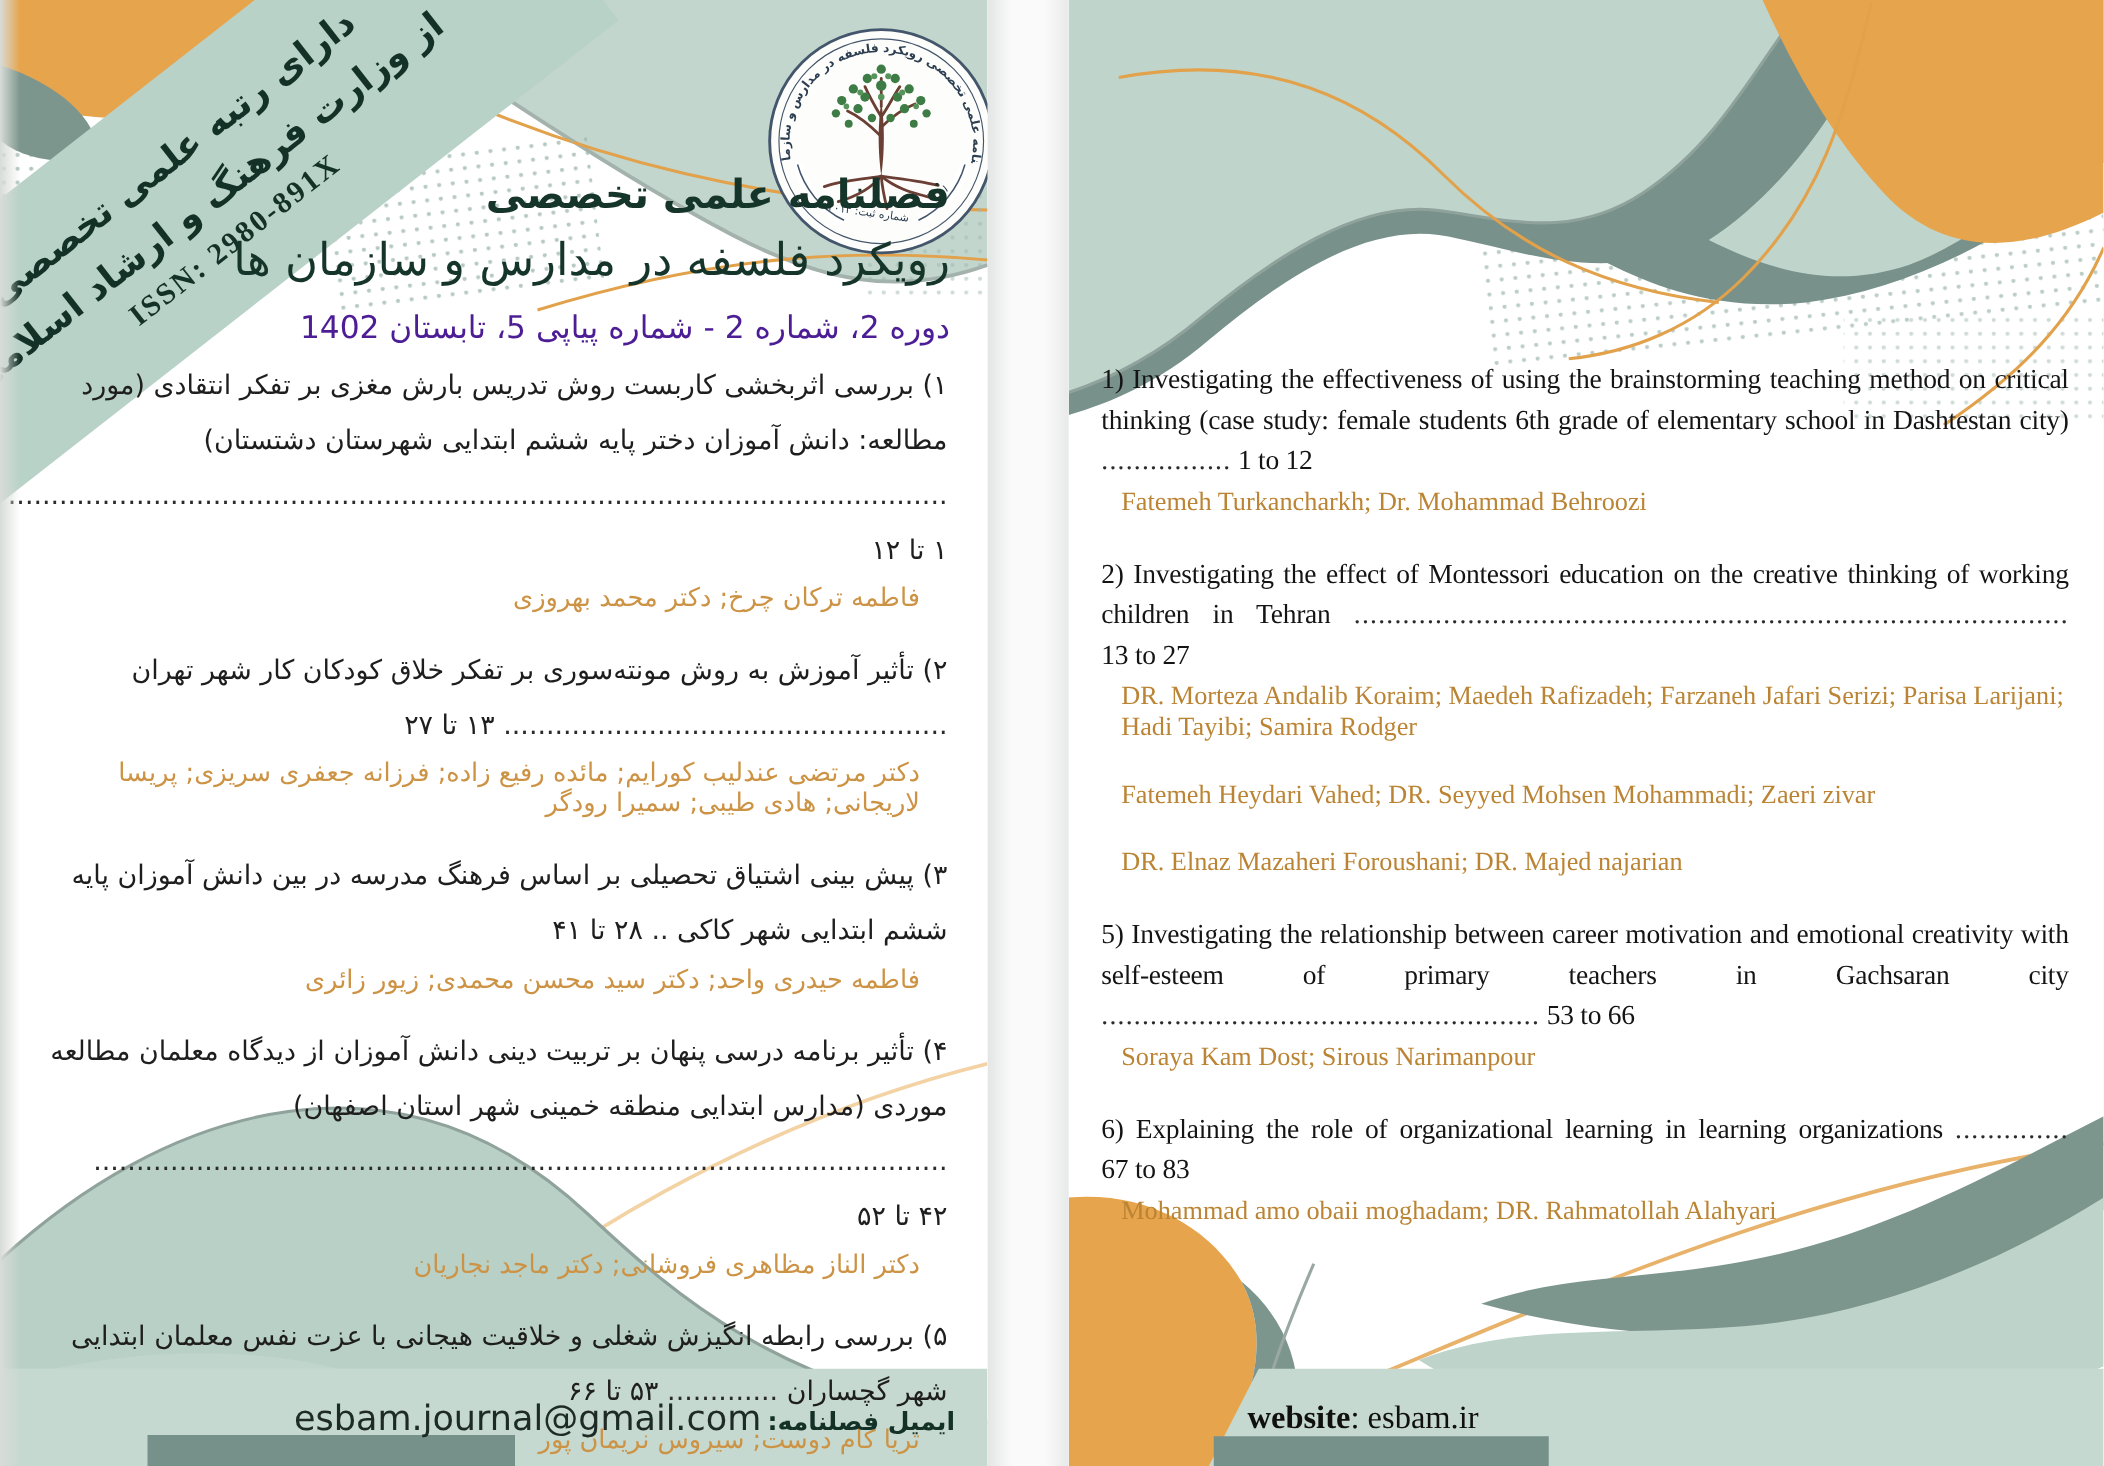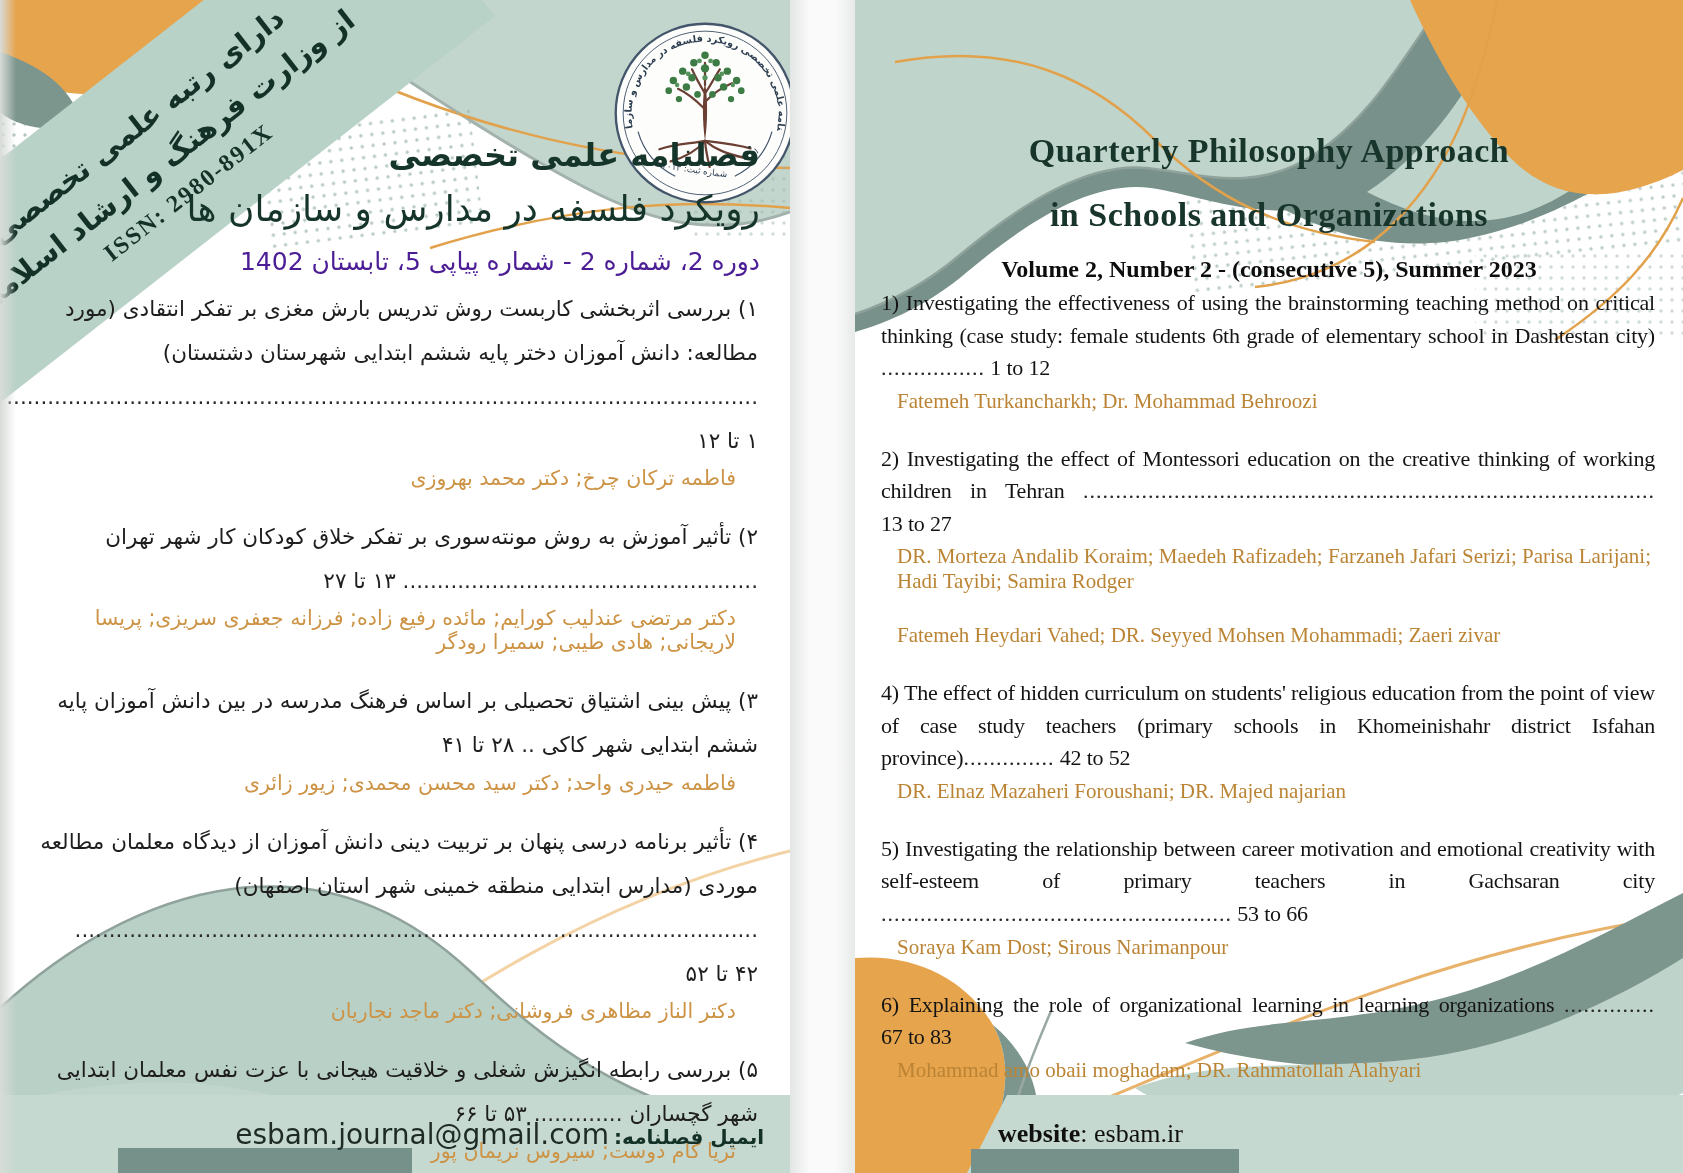--- a/index.html
+++ b/index.html
@@ -228,40 +228,34 @@
       <path d="M240,250 C420,175 600,95 828,62" fill="none" stroke="#e8b26b" stroke-width="3"></path>
       <path d="M828,40 C740,85 660,130 560,152 C470,172 400,165 330,190 C420,215 520,222 610,205 C700,188 780,140 828,115 Z" fill="#7d968d"></path>
       <path d="M828,105 C740,160 640,200 540,208 C440,216 360,205 280,235 C360,285 480,305 600,295 C700,287 780,260 828,240 Z" fill="#bed4cb"></path>
       <path d="M0,105 C62,100 112,128 138,172 C160,212 152,262 118,320 L0,320 Z" fill="#e6a44d"></path>
       <path d="M118,320 C152,262 160,212 138,172 C172,200 188,240 182,280 C178,300 162,314 140,320 Z" fill="#7d968d"></path>
       <path d="M196,158 C172,214 152,268 144,320" fill="none" stroke="#9aa8a2" stroke-width="2.5"></path>
       <path d="M152,242 H828 V320 H112 Z" fill="#c6d9d0"></path>
       <rect x="116" y="296" width="268" height="24" fill="#76908a"></rect>
     </svg>
 
-    <div class="en-titleblock">
-      <div class="en-t1">Quarterly Philosophy Approach</div>
-      <div class="en-t2">in Schools and Organizations</div>
-      <div class="en-issue">Volume 2, Number 2 - (consecutive 5), Summer 2023</div>
-    </div>
 
     <div class="en-toc">
       <div class="en-item">
         <div class="ttl"><span>1) Investigating the effectiveness of using the brainstorming teaching method on critical thinking (case study: female students 6th grade of elementary school in Dashtestan city) </span><span class="leader">................</span> <span class="pgs">1 to 12</span></div>
         <div class="aut">Fatemeh Turkancharkh; Dr. Mohammad Behroozi</div>
       </div>
       <div class="en-item">
         <div class="ttl"><span>2) Investigating the effect of Montessori education on the creative thinking of working children in Tehran </span><span class="leader">........................................................................................</span> <span class="pgs">13 to 27</span></div>
         <div class="aut">DR. Morteza Andalib Koraim;  Maedeh Rafizadeh; Farzaneh Jafari Serizi; Parisa Larijani; Hadi Tayibi; Samira Rodger</div>
       </div>
       <div class="en-item">
         <div class="aut">Fatemeh Heydari Vahed; DR. Seyyed Mohsen Mohammadi; Zaeri zivar</div>
       </div>
       <div class="en-item">
-        <div class="ttl"><span>4) The effect of hidden curriculum on students' religious education from the point of view of case study teachers (primary schools in Khomeinishahr district Isfahan province)</span><span class="leader">..............</span> <span class="pgs">42 to 52</span></div>
         <div class="aut">DR. Elnaz Mazaheri Foroushani; DR. Majed najarian</div>
       </div>
       <div class="en-item">
         <div class="ttl"><span>5) Investigating the relationship between career motivation and emotional creativity with self-esteem of primary teachers in Gachsaran city </span><span class="leader">......................................................</span> <span class="pgs">53 to 66</span></div>
         <div class="aut">Soraya Kam Dost; Sirous Narimanpour</div>
       </div>
       <div class="en-item">
         <div class="ttl"><span>6) Explaining the role of organizational learning in learning organizations </span><span class="leader">..............</span> <span class="pgs">67 to 83</span></div>
         <div class="aut">Mohammad amo obaii moghadam; DR. Rahmatollah Alahyari</div>
       </div>

